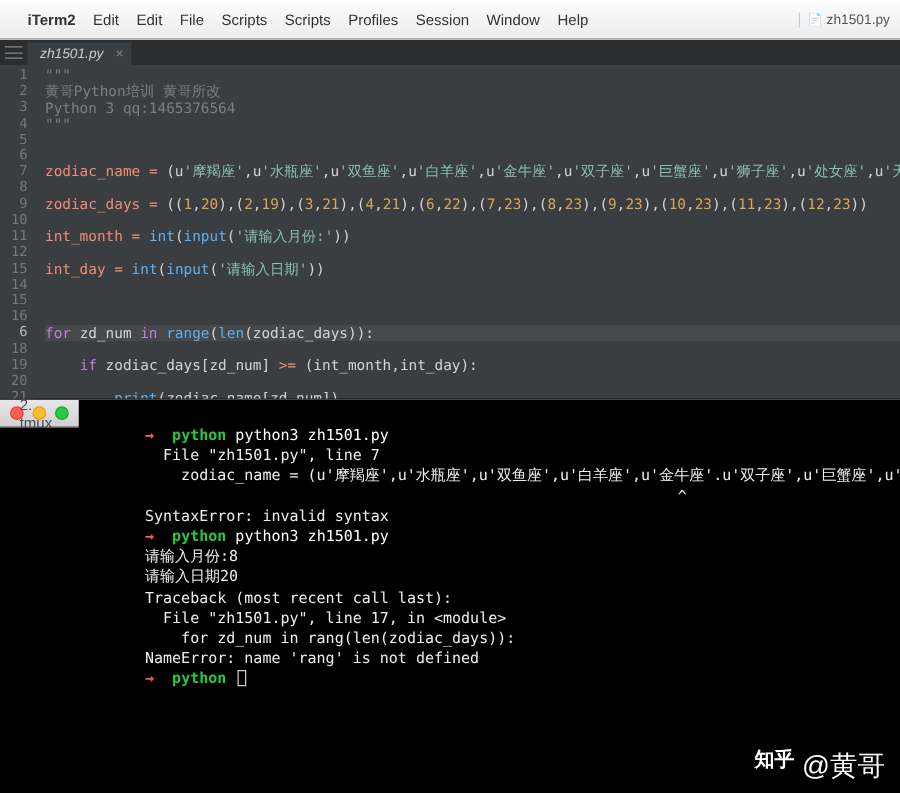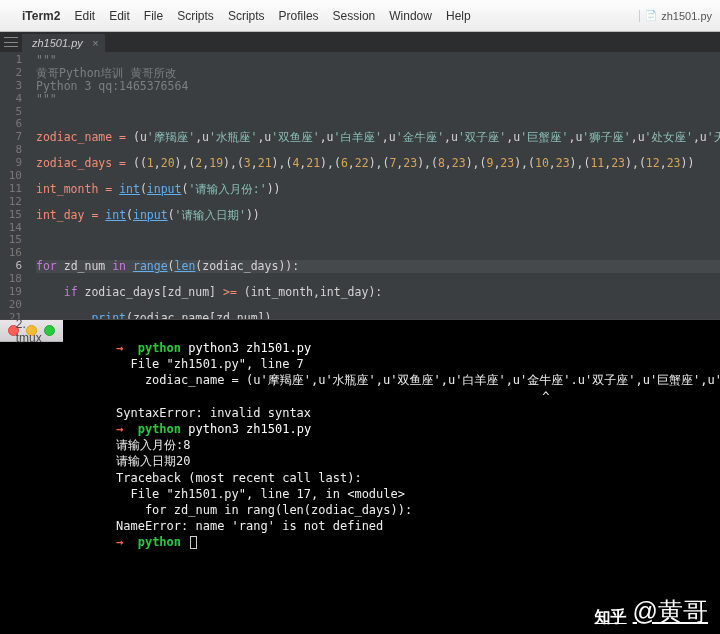--- a/index.html
+++ b/index.html
@@ -108,21 +108,21 @@
     white-space: pre;
     overflow: hidden;
   }
   .code div { height: 12.9px; }
   .c-comment { color: #7a7f84; }
   .c-var { color: #f28c74; }
   .c-op { color: #f28c74; }
   .c-str { color: #8abeb7; }
   .c-num { color: #d8a657; }
   .c-kw { color: #c678dd; }
-  .c-builtin { color: #61afef; text-decoration: underline; }
+  .c-builtin { color: #61afef; }
   .line-hl { background: rgba(255,255,255,0.06); display: inline-block; width: 100%; }
 
   .terminal-frame {
     background: #000;
     height: 298px;
     display: flex;
     flex-direction: row;
     border-top: 1px solid #444;
     gap: 45px;
   }
@@ -173,26 +173,25 @@
     height: 13px;
     border: 1px solid #ccc;
     vertical-align: middle;
     margin-left: 2px;
   }
   .watermark {
     position: absolute;
     bottom: 6px;
     right: 12px;
     color: #fff;
-    font-size: 25px;
+    font-size: 22px;
     font-family: -apple-system, sans-serif;
     display: flex;
-    align-items: flex-end;
+    align-items: flex-start;
     gap: 6px;
-    text-decoration: underline;
   }
   .watermark::before {
     content: "知乎";
     color: #fff;
     font-weight: 600;
     font-size: 16px;
   }
 </style>
 </head>
 <body>

